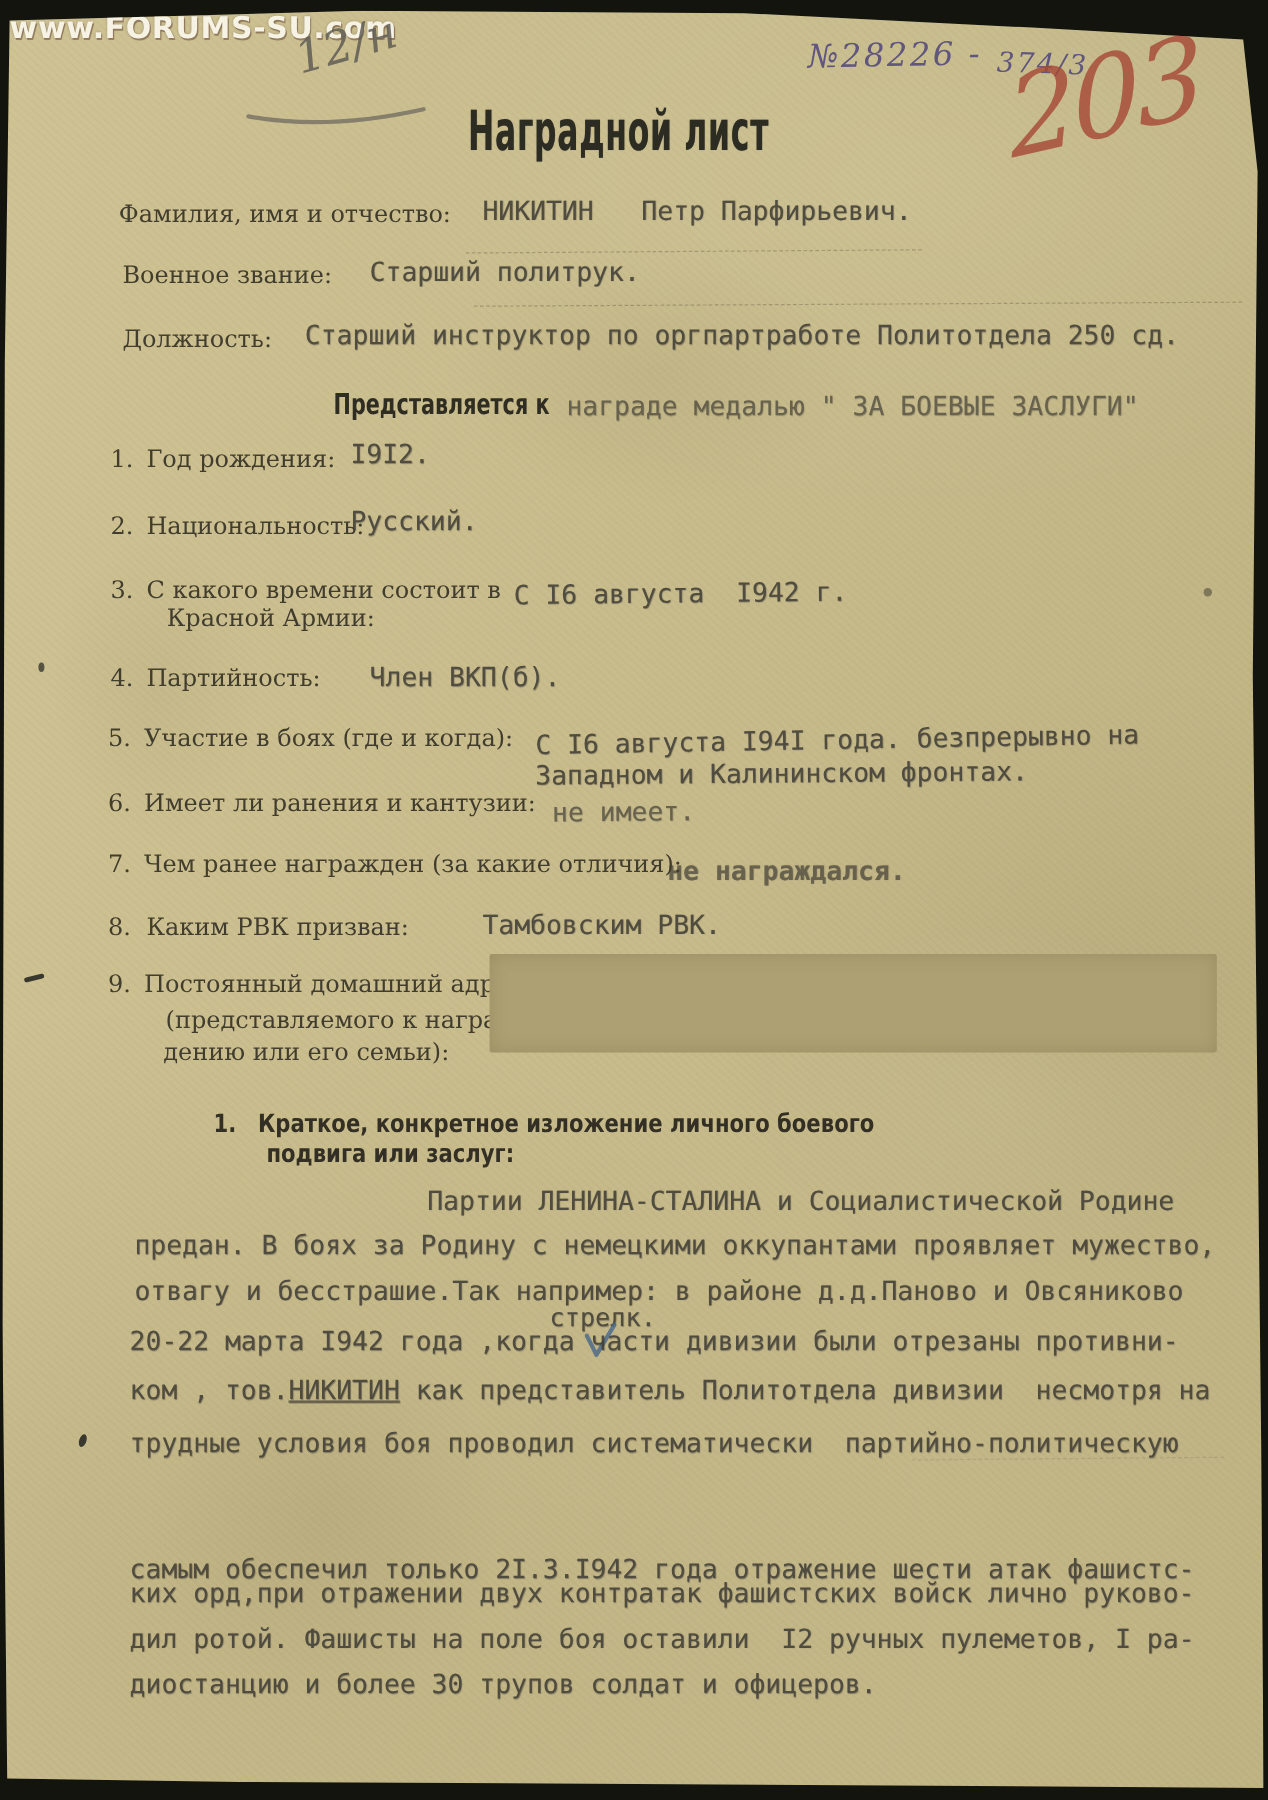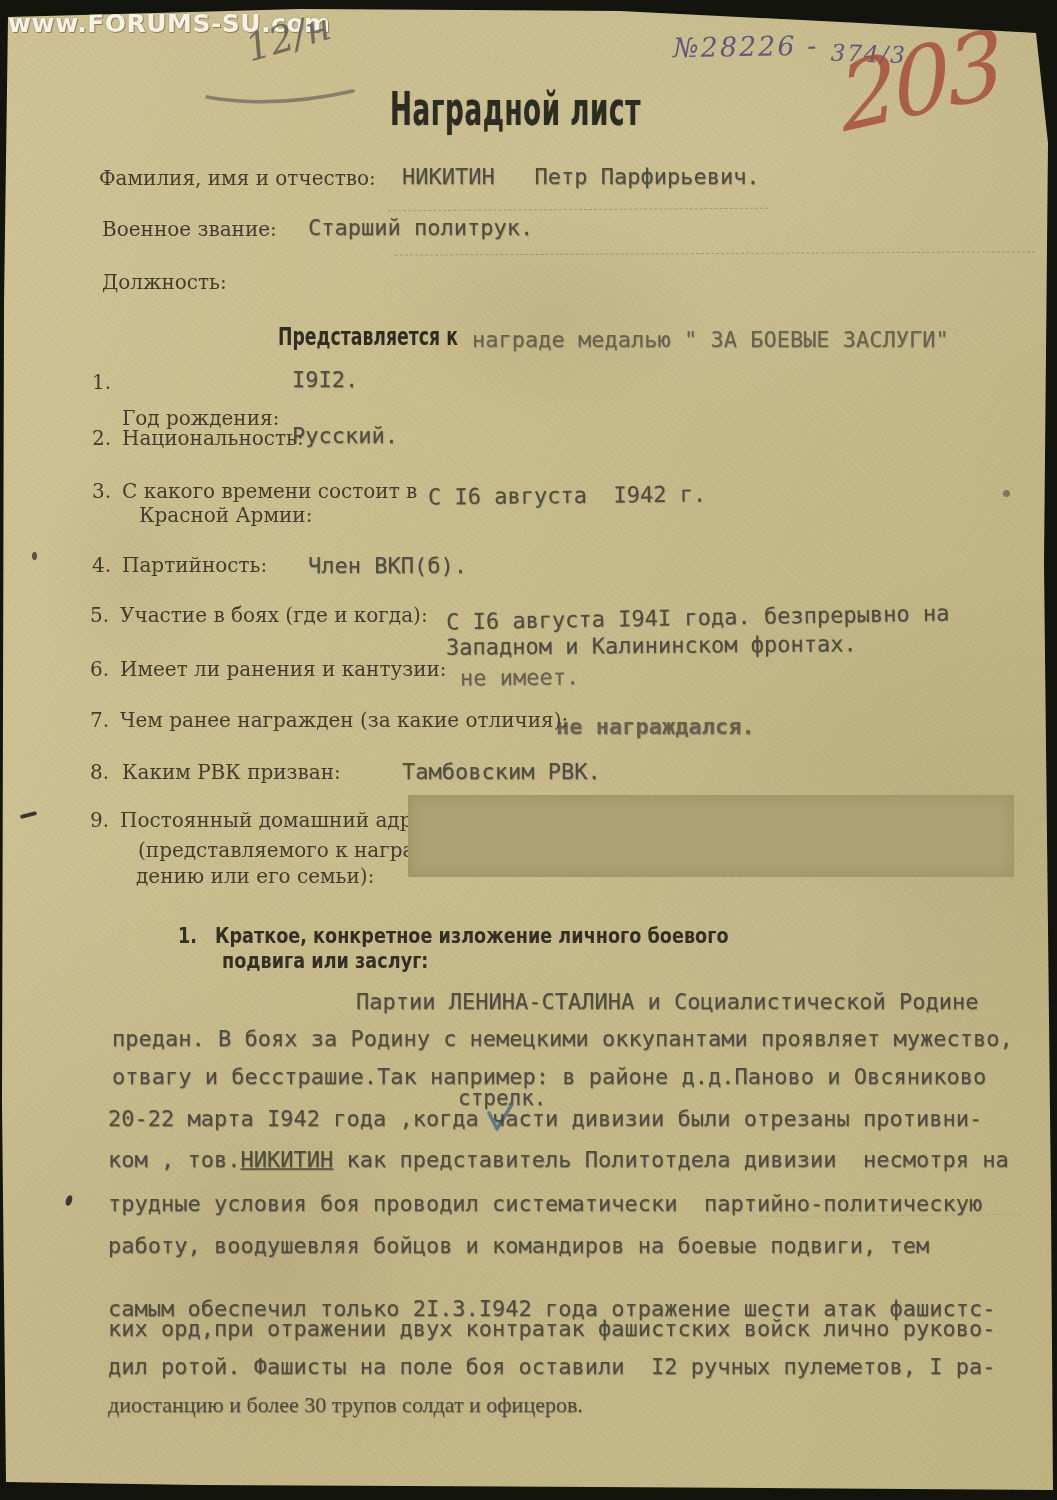--- a/index.html
+++ b/index.html
@@ -124,26 +124,27 @@
 
     <div class="abs lbl" style="left:99px;top:164px;">Фамилия, имя и отчество:</div>
     <div class="abs typed" style="left:402px;top:161px;">НИКИТИН   Петр Парфирьевич.</div>
     <div class="faint fl1"></div>
 
     <div class="abs lbl" style="left:102px;top:215px;">Военное звание:</div>
     <div class="abs typed" style="left:308px;top:212px;">Старший политрук.</div>
     <div class="faint fl2"></div>
 
     <div class="abs lbl" style="left:102px;top:268px;">Должность:</div>
+    <div class="abs typed" style="left:254px;top:265px;">Старший инструктор по оргпартработе Политотдела 250 сд.</div>
 
     <div class="abs boldp" style="left:278px;top:321px;">Представляется к</div>
     <div class="abs typed light" style="left:472px;top:324px;">награде медалью " ЗА БОЕВЫЕ ЗАСЛУГИ"</div>
 
     <div class="abs lbl" style="left:92px;top:368px;">1.</div>
-    <div class="abs lbl" style="left:122px;top:368px;margin-top:36px;">Год рождения:</div>
+    <div class="abs lbl" style="left:122px;top:368px;">Год рождения:</div>
     <div class="abs typed" style="left:292px;top:364px;text-align:right;">I9I2.</div>
 
     <div class="abs lbl" style="left:92px;top:424px;">2.</div>
     <div class="abs lbl" style="left:122px;top:424px;">Национальность:</div>
     <div class="abs typed" style="left:292px;top:420px;">Русский.</div>
 
     <div class="abs lbl" style="left:92px;top:477px;">3.</div>
     <div class="abs lbl" style="left:122px;top:477px;">С какого времени состоит в</div>
     <div class="abs lbl" style="left:139px;top:501px;text-align:right;">Красной Армии:</div>
     <div class="abs typed rot-n06" style="left:428px;top:480px;">С I6 августа  I942 г.</div>
@@ -183,24 +184,23 @@
     <div class="abs typed" style="left:112px;top:1023px;">предан. В боях за Родину с немецкими оккупантами проявляет мужество,</div>
     <div class="abs typed" style="left:112px;top:1061px;">отвагу и бесстрашие.Так например: в районе д.д.Паново и Овсяниково</div>
     <div class="abs typed sm" style="left:458px;top:1083px;">стрелк.</div>
     <svg class="mark" style="left:486px;top:1098px;" width="30" height="34">
       <path d="M3,12 L11,28 L26,3" fill="none" stroke="rgba(70,102,138,.8)" stroke-width="3.5" stroke-linecap="round" stroke-linejoin="round"></path>
     </svg>
     <div class="abs typed" style="left:108px;top:1103px;">20-22 марта I942 года ,когда части дивизии были отрезаны противни-</div>
     <div class="abs typed" style="left:108px;top:1144px;"><span>ком , тов.</span><span class="uline">НИКИТИН</span><span> как представитель Политотдела дивизии  несмотря на</span></div>
     <div class="abs typed" style="left:108px;top:1188px;">трудные условия боя проводил систематически  партийно-политическую</div>
     <div class="faint fl3"></div>
-    <div class="abs typed" style="left:108px;top:1230px;">работу, воодушевляя бойцов и командиров на боевые подвиги, тем</div>
     <div class="abs typed" style="left:108px;top:1272px;margin-top:21px;">самым обеспечил только 2I.3.I942 года отражение шести атак фашистс-</div>
     <div class="abs typed" style="left:108px;top:1313px;">ких орд,при отражении двух контратак фашистских войск лично руково-</div>
     <div class="abs typed" style="left:108px;top:1351px;">дил ротой. Фашисты на поле боя оставили  I2 ручных пулеметов, I ра-</div>
-    <div class="abs typed" style="left:108px;top:1389px;font-family:Liberation Serif, serif;">диостанцию и более 30 трупов солдат и офицеров.</div>
+    <div class="abs typed" style="left:108px;top:1389px;">диостанцию и более 30 трупов солдат и офицеров.</div>
 
     <div class="speck sp1"></div>
     <div class="speck sp2"></div>
     <div class="speck sp3"></div>
     <div class="speck sp4"></div>
   </div>
 </div>
 
 </body></html>

